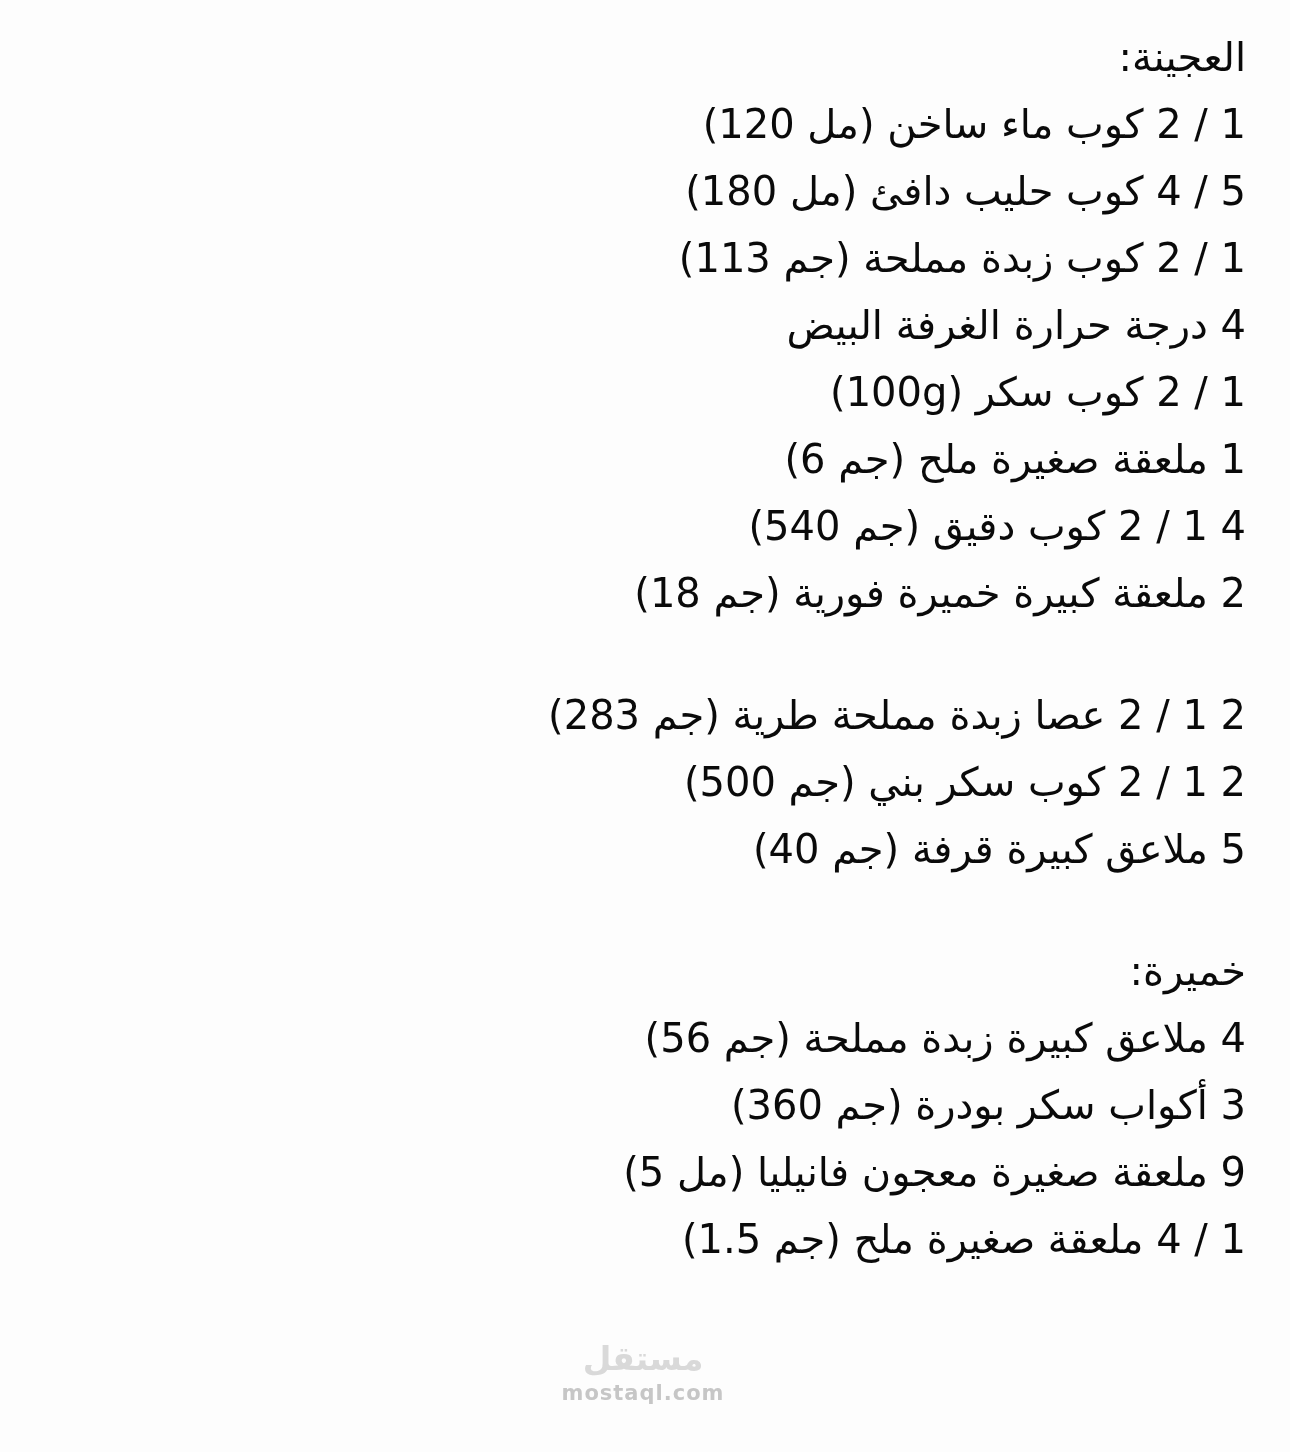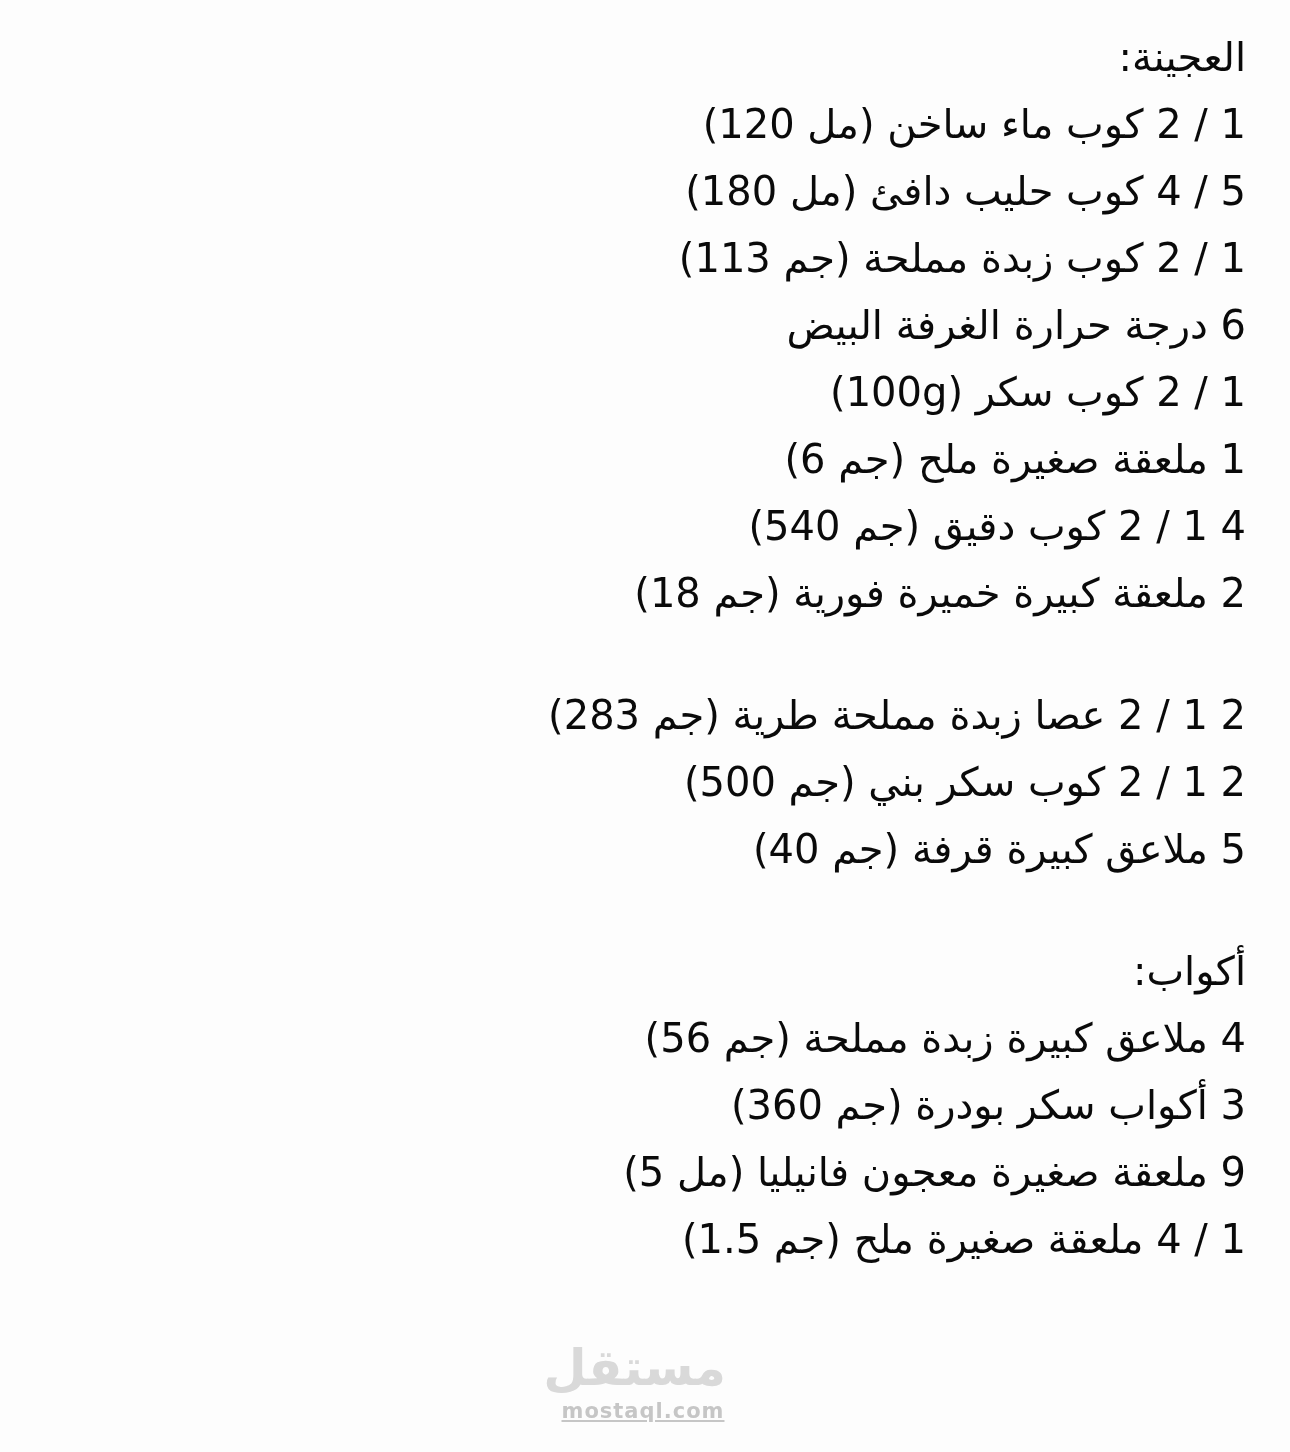--- a/index.html
+++ b/index.html
@@ -38,62 +38,61 @@
   .watermark {
     position: absolute;
     z-index: 0;
     left: 560px;
     top: 1342px;
     width: 166px;
     text-align: center;
     user-select: none;
   }
   .wm-logo {
-    font-size: 50px;
+    font-size: 33px;
     font-weight: 700;
     line-height: 1.05;
     direction: rtl;
     color: var(--wm-logo, #d9d9d9);
   }
   .wm-domain {
     margin-top: 4px;
     font-size: 21px;
     font-weight: 700;
     letter-spacing: 1px;
     color: var(--wm-domain, #c6c6c6);
-    text-decoration: underline;
   }
 </style>
 </head>
 <body>
 
 <div class="doc" style="--bg: #fdfdfd; --text: #0a0a0a; --wm-logo: #d9d9d9; --wm-domain: #c6c6c6;">
 
   <div class="content">
 
     <section class="group">
       <h2 class="group-title">العجينة:</h2>
       <p class="line">1 / 2 كوب ماء ساخن ‪(120 مل)‬</p>
       <p class="line">5 / 4 كوب حليب دافئ ‪(180 مل)‬</p>
       <p class="line">1 / 2 كوب زبدة مملحة ‪(113 جم)‬</p>
-      <p class="line">6 درجة حرارة الغرفة البيض</p>
+      <p class="line">4 درجة حرارة الغرفة البيض</p>
       <p class="line">1 / 2 كوب سكر ‪(100g)‬</p>
       <p class="line">1 ملعقة صغيرة ملح ‪(6 جم)‬</p>
       <p class="line">4 1 / 2 كوب دقيق ‪(540 جم)‬</p>
       <p class="line">2 ملعقة كبيرة خميرة فورية ‪(18 جم)‬</p>
     </section>
 
     <section class="group">
       <p class="line">2 1 / 2 عصا زبدة مملحة طرية ‪(283 جم)‬</p>
       <p class="line">2 1 / 2 كوب سكر بني ‪(500 جم)‬</p>
       <p class="line">5 ملاعق كبيرة قرفة ‪(40 جم)‬</p>
     </section>
 
     <section class="group">
-      <h2 class="group-title">أكواب:</h2>
+      <h2 class="group-title">خميرة:</h2>
       <p class="line">4 ملاعق كبيرة زبدة مملحة ‪(56 جم)‬</p>
       <p class="line">3 أكواب سكر بودرة ‪(360 جم)‬</p>
       <p class="line">9 ملعقة صغيرة معجون فانيليا ‪(5 مل)‬</p>
       <p class="line">1 / 4 ملعقة صغيرة ملح ‪(1.5 جم)‬</p>
     </section>
 
   </div>
 
   <div class="watermark">
     <div class="wm-logo">مستقل</div>

